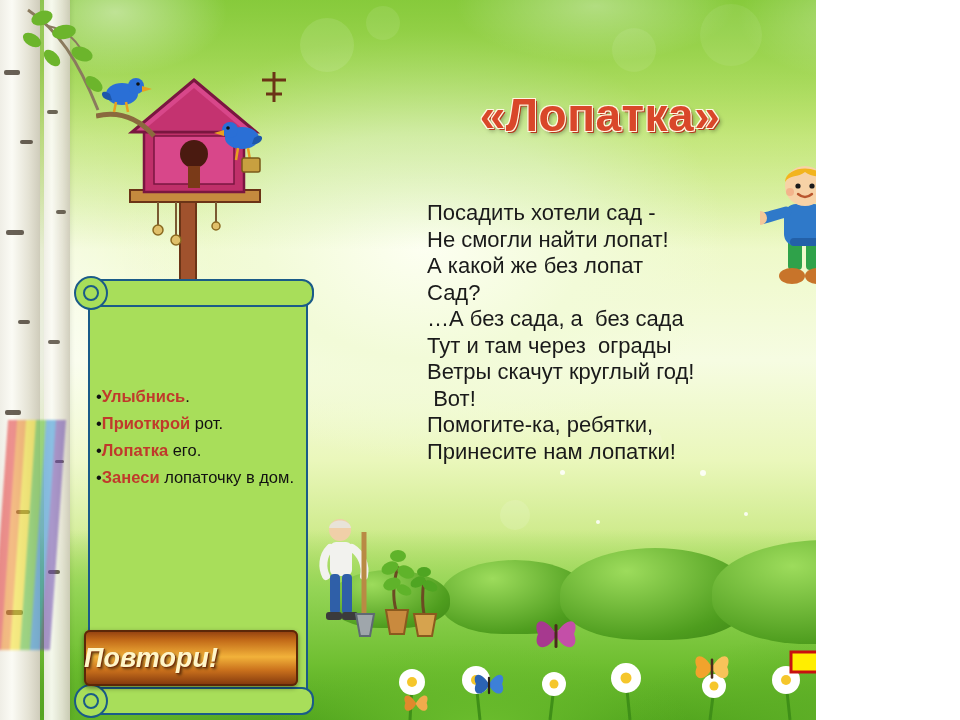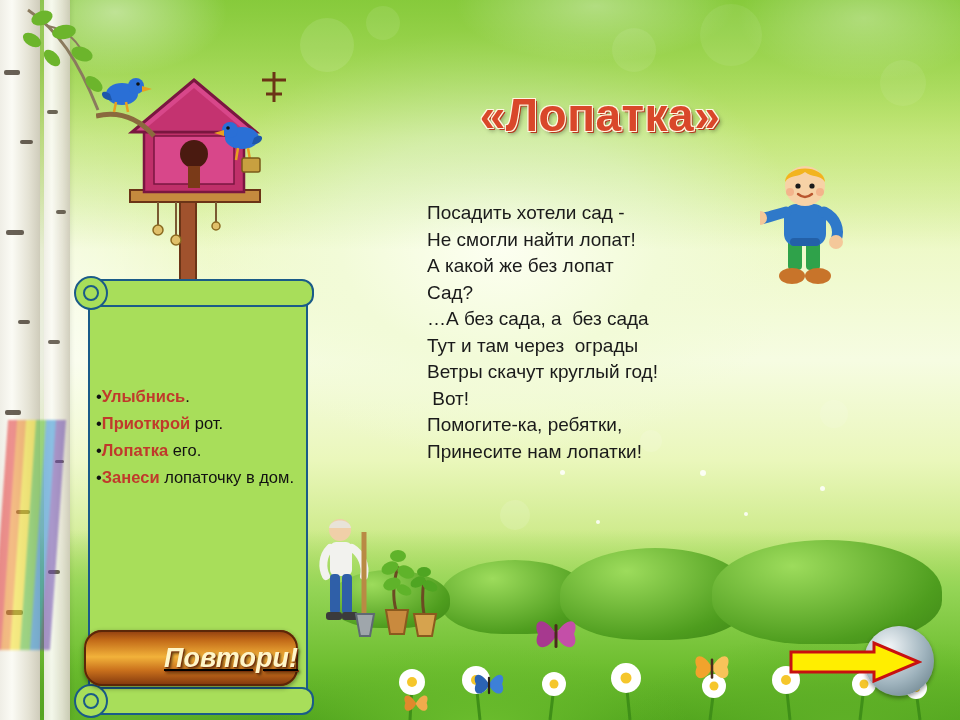--- a/index.html
+++ b/index.html
@@ -2,21 +2,21 @@
 <html><head>
 <meta charset="utf-8">
 <style>
   html,body{margin:0;padding:0;}
   body{
     width:960px;height:720px;overflow:hidden;
     font-family:"Liberation Sans", sans-serif;
     position:relative;background:#ffffff;
   }
   .slide{
-    position:absolute;inset:0;width:960px;height:720px;overflow:hidden;
+    position:absolute;inset:0;width:816px;height:720px;overflow:hidden;
   }
   
   .bg-base{
     position:absolute;inset:0;
     background:
       radial-gradient(ellipse 420px 300px at 52% 34%, #fdfff2 0%, #f2fbd8 38%, rgba(225,244,170,0) 72%),
       linear-gradient(to bottom, #b9e36b 0%, #d9f08f 16%, #eef9c8 34%, #f6fce2 50%, #eaf7bb 64%, #bfe472 80%, #8fd13f 100%);
   }
   .bg-soft-left{
     position:absolute;left:0;top:0;width:330px;height:720px;
@@ -65,21 +65,21 @@
   .title{
     position:absolute;left:400px;top:88px;width:400px;text-align:center;
     font-size:46px;font-weight:bold;color:#d9472a;letter-spacing:.5px;
     text-shadow:
       -1px -1px 0 #fff7e0, 1px -1px 0 #fff7e0, -1px 1px 0 #fff7e0, 1px 1px 0 #fff7e0,
       2px 2px 0 #b8381f, 3px 3px 4px rgba(0,0,0,.35);
   }
   
   .poem{
     position:absolute;left:427px;top:200px;width:330px;
-    font-size:19px;line-height:26.5px;color:#1a1a1a;
+    font-size:22px;line-height:26.5px;color:#1a1a1a;
     white-space:pre-wrap;
   }
   
   .scroll-wrap{position:absolute;left:52px;top:273px;width:268px;height:440px;}
   .scroll-body{
     position:absolute;left:36px;top:18px;width:216px;height:404px;
     background:#a8de5a;
     border-left:2px solid #1a5b88;border-right:2px solid #1a5b88;
   }
   .scroll-bar{
@@ -98,24 +98,24 @@
   .scroll-list{
     position:absolute;left:44px;top:110px;width:206px;
     font-size:16.5px;line-height:27px;color:#111;
   }
   .scroll-list .li{margin:0;padding:0;}
   .bullet{color:#111;}
   .kw{color:#c0392b;font-weight:bold;}
   
   .repeat-btn{
     position:absolute;left:84px;top:630px;width:214px;height:56px;
-    border-radius:18px;
+    border-radius:6px;
     background:linear-gradient(to bottom,#8c3b0f 0%,#c26a18 18%,#f2b23a 48%,#c9701c 72%,#7d340c 100%);
     box-shadow:0 2px 5px rgba(0,0,0,.45), inset 0 0 0 2px #5c2708;
-    display:flex;align-items:center;justify-content:flex-end;text-decoration:underline;
+    display:flex;align-items:center;justify-content:flex-start;
   }
   .repeat-btn span{
     font-size:27px;font-weight:bold;font-style:italic;color:#fff6c9;
     text-shadow:1px 1px 0 #7a3208, 2px 2px 3px rgba(0,0,0,.6);
   }
   
   .next-btn{
     position:absolute;left:788px;top:626px;width:146px;height:70px;
   }
   .next-disc{

